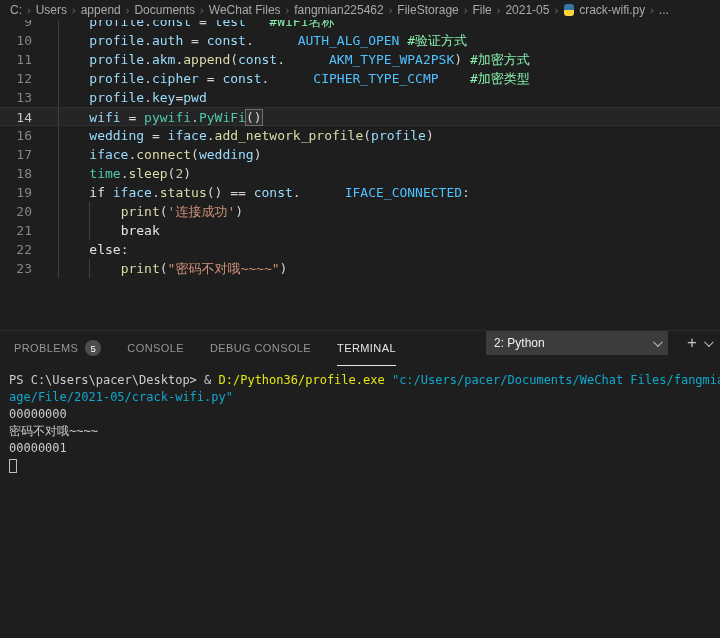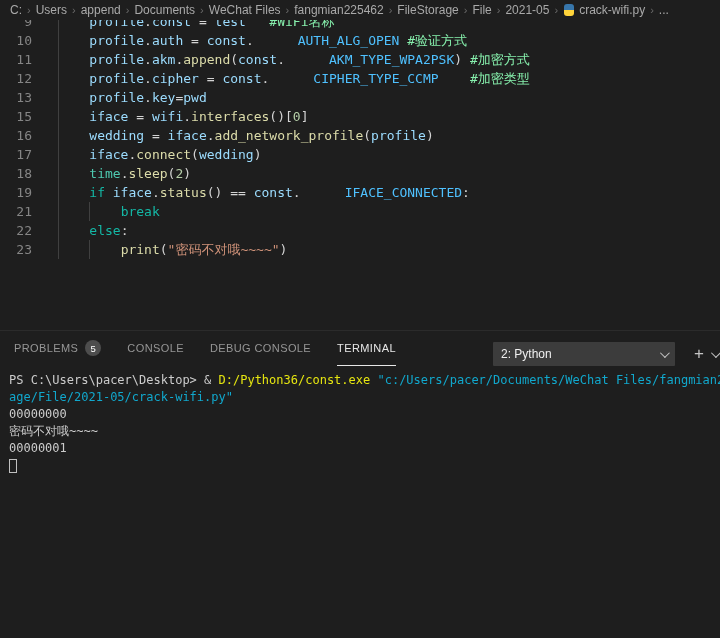--- a/index.html
+++ b/index.html
@@ -49,56 +49,56 @@
     text-align:right; color:#858585;
   }
   .code-line.current .gutter { color:#c6c6c6; }
   .indent-guide {
     position:absolute; top:0; bottom:0; width:1px;
     background:#404040;
   }
   .tk-d { color:#d4d4d4; }
   .tk-v { color:#9cdcfe; }
   .tk-c { color:#86efac; }
-  .tk-k { color:#14b8a6; }
+  .tk-k { color:#e5e5e5; }
   .tk-f { color:#dcdcaa; }
   .tk-t { color:#4ec9b0; }
   .tk-n { color:#b5cea8; }
   .tk-s { color:#ce9178; }
   .tk-K { color:#4fc1ff;margin-left:44px; }
   .tk-bm { color:#d4d4d4; outline:1px solid #6e6e6e; background:rgba(100,100,100,0.18); }
 
   
   .panel {
     position:absolute; top:330px; left:0; right:0; bottom:0;
     background:#1e1e1e;
     border-top:1px solid #2b2b2b;
   }
   .panel-header {
-    height:35px; display:flex; align-items:flex-end;
+    height:35px; display:flex; align-items:flex-start;
     padding-left:14px; overflow:hidden;
   }
   .panel-tab {
     display:flex; align-items:center; height:35px;
     margin-right:26px;
     font-size:11px; letter-spacing:0.4px;
     color:#969696; cursor:pointer;
     border-bottom:1px solid transparent;
     white-space:nowrap;
   }
   .panel-tab.active { color:#e7e7e7; border-bottom-color:#e7e7e7; }
   .tab-badge {
     margin-left:7px; min-width:16px; height:16px; border-radius:8px;
     background:#4d4d4d; color:#ffffff; font-size:9.5px;
     display:flex; align-items:center; justify-content:center;
     padding:0 4px;
   }
   .panel-actions {
     margin-left:auto; display:flex; align-items:center;
-    padding-right:2px;
+    padding-right:9px;
   }
   .terminal-select {
     width:182px; height:24px; background:#3c3c3c; color:#f0f0f0;
     font-size:12px; display:flex; align-items:center;
     padding:0 8px; cursor:pointer; margin-right:14px;
     border-radius:1px;
   }
   .terminal-select .sel-label { flex:1; }
   .chev {
     display:inline-block; width:7px; height:7px;
@@ -131,25 +131,26 @@
 </head>
 <body>
 
 <div class="editor">
   <div class="code-lines" id="code-lines">
       <div class="code-line"><span class="indent-guide" style="left: 58px;"></span><span class="gutter">9</span><span class="tk-d">    </span><span class="tk-v">profile</span><span class="tk-d">.</span><span class="tk-v">const</span><span class="tk-d"> = </span><span class="tk-v">test</span><span class="tk-d">   </span><span class="tk-c">#WiFi名称</span></div>
       <div class="code-line"><span class="indent-guide" style="left: 58px;"></span><span class="gutter">10</span><span class="tk-d">    </span><span class="tk-v">profile</span><span class="tk-d">.</span><span class="tk-v">auth</span><span class="tk-d"> = </span><span class="tk-v">const</span><span class="tk-d">.</span><span class="tk-K">AUTH_ALG_OPEN</span><span class="tk-d"> </span><span class="tk-c">#验证方式</span></div>
       <div class="code-line"><span class="indent-guide" style="left: 58px;"></span><span class="gutter">11</span><span class="tk-d">    </span><span class="tk-v">profile</span><span class="tk-d">.</span><span class="tk-v">akm</span><span class="tk-d">.</span><span class="tk-f">append</span><span class="tk-d">(</span><span class="tk-v">const</span><span class="tk-d">.</span><span class="tk-K">AKM_TYPE_WPA2PSK</span><span class="tk-d">) </span><span class="tk-c">#加密方式</span></div>
       <div class="code-line"><span class="indent-guide" style="left: 58px;"></span><span class="gutter">12</span><span class="tk-d">    </span><span class="tk-v">profile</span><span class="tk-d">.</span><span class="tk-v">cipher</span><span class="tk-d"> = </span><span class="tk-v">const</span><span class="tk-d">.</span><span class="tk-K">CIPHER_TYPE_CCMP</span><span class="tk-d">    </span><span class="tk-c">#加密类型</span></div>
       <div class="code-line"><span class="indent-guide" style="left: 58px;"></span><span class="gutter">13</span><span class="tk-d">    </span><span class="tk-v">profile</span><span class="tk-d">.</span><span class="tk-v">key</span><span class="tk-d">=</span><span class="tk-v">pwd</span></div>
-      <div class="code-line"><span class="indent-guide" style="left: 58px;"></span><span class="gutter">15</span><span class="tk-d">    </span><span class="tk-v">iface</span><span class="tk-d"> = </span><span class="tk-v">wifi</span><span class="tk-d">.</span><span class="tk-f">interfaces</span><span class="tk-d">()[</span><span class="tk-n">0</span><span class="tk-d">]</span></div>
+      <div class="code-line current"><span class="indent-guide" style="left: 58px;"></span><span class="gutter">14</span><span class="tk-d">    </span><span class="tk-v">wifi</span><span class="tk-d"> = </span><span class="tk-t">pywifi</span><span class="tk-d">.</span><span class="tk-t">PyWiFi</span><span class="tk-bm">()</span></div>
       <div class="code-line"><span class="indent-guide" style="left: 58px;"></span><span class="gutter">16</span><span class="tk-d">    </span><span class="tk-v">wedding</span><span class="tk-d"> = </span><span class="tk-v">iface</span><span class="tk-d">.</span><span class="tk-f">add_network_profile</span><span class="tk-d">(</span><span class="tk-v">profile</span><span class="tk-d">)</span></div>
       <div class="code-line"><span class="indent-guide" style="left: 58px;"></span><span class="gutter">17</span><span class="tk-d">    </span><span class="tk-v">iface</span><span class="tk-d">.</span><span class="tk-f">connect</span><span class="tk-d">(</span><span class="tk-v">wedding</span><span class="tk-d">)</span></div>
       <div class="code-line"><span class="indent-guide" style="left: 58px;"></span><span class="gutter">18</span><span class="tk-d">    </span><span class="tk-t">time</span><span class="tk-d">.</span><span class="tk-f">sleep</span><span class="tk-d">(</span><span class="tk-n">2</span><span class="tk-d">)</span></div>
       <div class="code-line"><span class="indent-guide" style="left: 58px;"></span><span class="gutter">19</span><span class="tk-d">    </span><span class="tk-k">if</span><span class="tk-d"> </span><span class="tk-v">iface</span><span class="tk-d">.</span><span class="tk-f">status</span><span class="tk-d">() == </span><span class="tk-v">const</span><span class="tk-d">.</span><span class="tk-K">IFACE_CONNECTED</span><span class="tk-d">:</span></div>
+      <div class="code-line"><span class="indent-guide" style="left: 58px;"></span><span class="indent-guide" style="left: 89px;"></span><span class="gutter">20</span><span class="tk-d">        </span><span class="tk-f">print</span><span class="tk-d">(</span><span class="tk-s">'连接成功'</span><span class="tk-d">)</span></div>
       <div class="code-line"><span class="indent-guide" style="left: 58px;"></span><span class="indent-guide" style="left: 89px;"></span><span class="gutter">21</span><span class="tk-d">        </span><span class="tk-k">break</span></div>
       <div class="code-line"><span class="indent-guide" style="left: 58px;"></span><span class="gutter">22</span><span class="tk-d">    </span><span class="tk-k">else</span><span class="tk-d">:</span></div>
       <div class="code-line"><span class="indent-guide" style="left: 58px;"></span><span class="indent-guide" style="left: 89px;"></span><span class="gutter">23</span><span class="tk-d">        </span><span class="tk-f">print</span><span class="tk-d">(</span><span class="tk-s">"密码不对哦~~~~"</span><span class="tk-d">)</span></div>
     </div>
 </div>
 
 <div class="breadcrumb" id="breadcrumb">
     <span class="crumb-item">C:</span>
     <span class="crumb-sep">›</span>
     <span class="crumb-item">Users</span>
@@ -193,20 +194,20 @@
     <div class="panel-actions">
       <div class="terminal-select">
         <span class="sel-label">2: Python</span>
         <span class="chev"></span>
       </div>
       <div class="plus-btn">+</div>
       <span class="chev split-chev"></span>
     </div>
   </div>
   <div class="terminal" id="terminal-content">
-      <div class="term-line"><span class="tc-fg">PS C:\Users\pacer\Desktop&gt; &amp; </span><span class="tc-y">D:/Python36/const.exe</span><span class="tc-fg"> </span><span class="tc-cy">"c:/Users/pacer/Documents/WeChat Files/fangmian225462/FileStor</span></div>
+      <div class="term-line"><span class="tc-fg">PS C:\Users\pacer\Desktop&gt; &amp; </span><span class="tc-y">D:/Python36/profile.exe</span><span class="tc-fg"> </span><span class="tc-cy">"c:/Users/pacer/Documents/WeChat Files/fangmian225462/FileStor</span></div>
       <div class="term-line"><span class="tc-cy">age/File/2021-05/crack-wifi.py"</span></div>
       <div class="term-line"><span class="tc-fg">00000000</span></div>
       <div class="term-line"><span class="tc-fg">密码不对哦~~~~</span></div>
       <div class="term-line"><span class="tc-fg">00000001</span></div>
       <div class="term-line"><span class="term-cursor"></span></div>
     </div>
 </div>
 
 </body></html>

